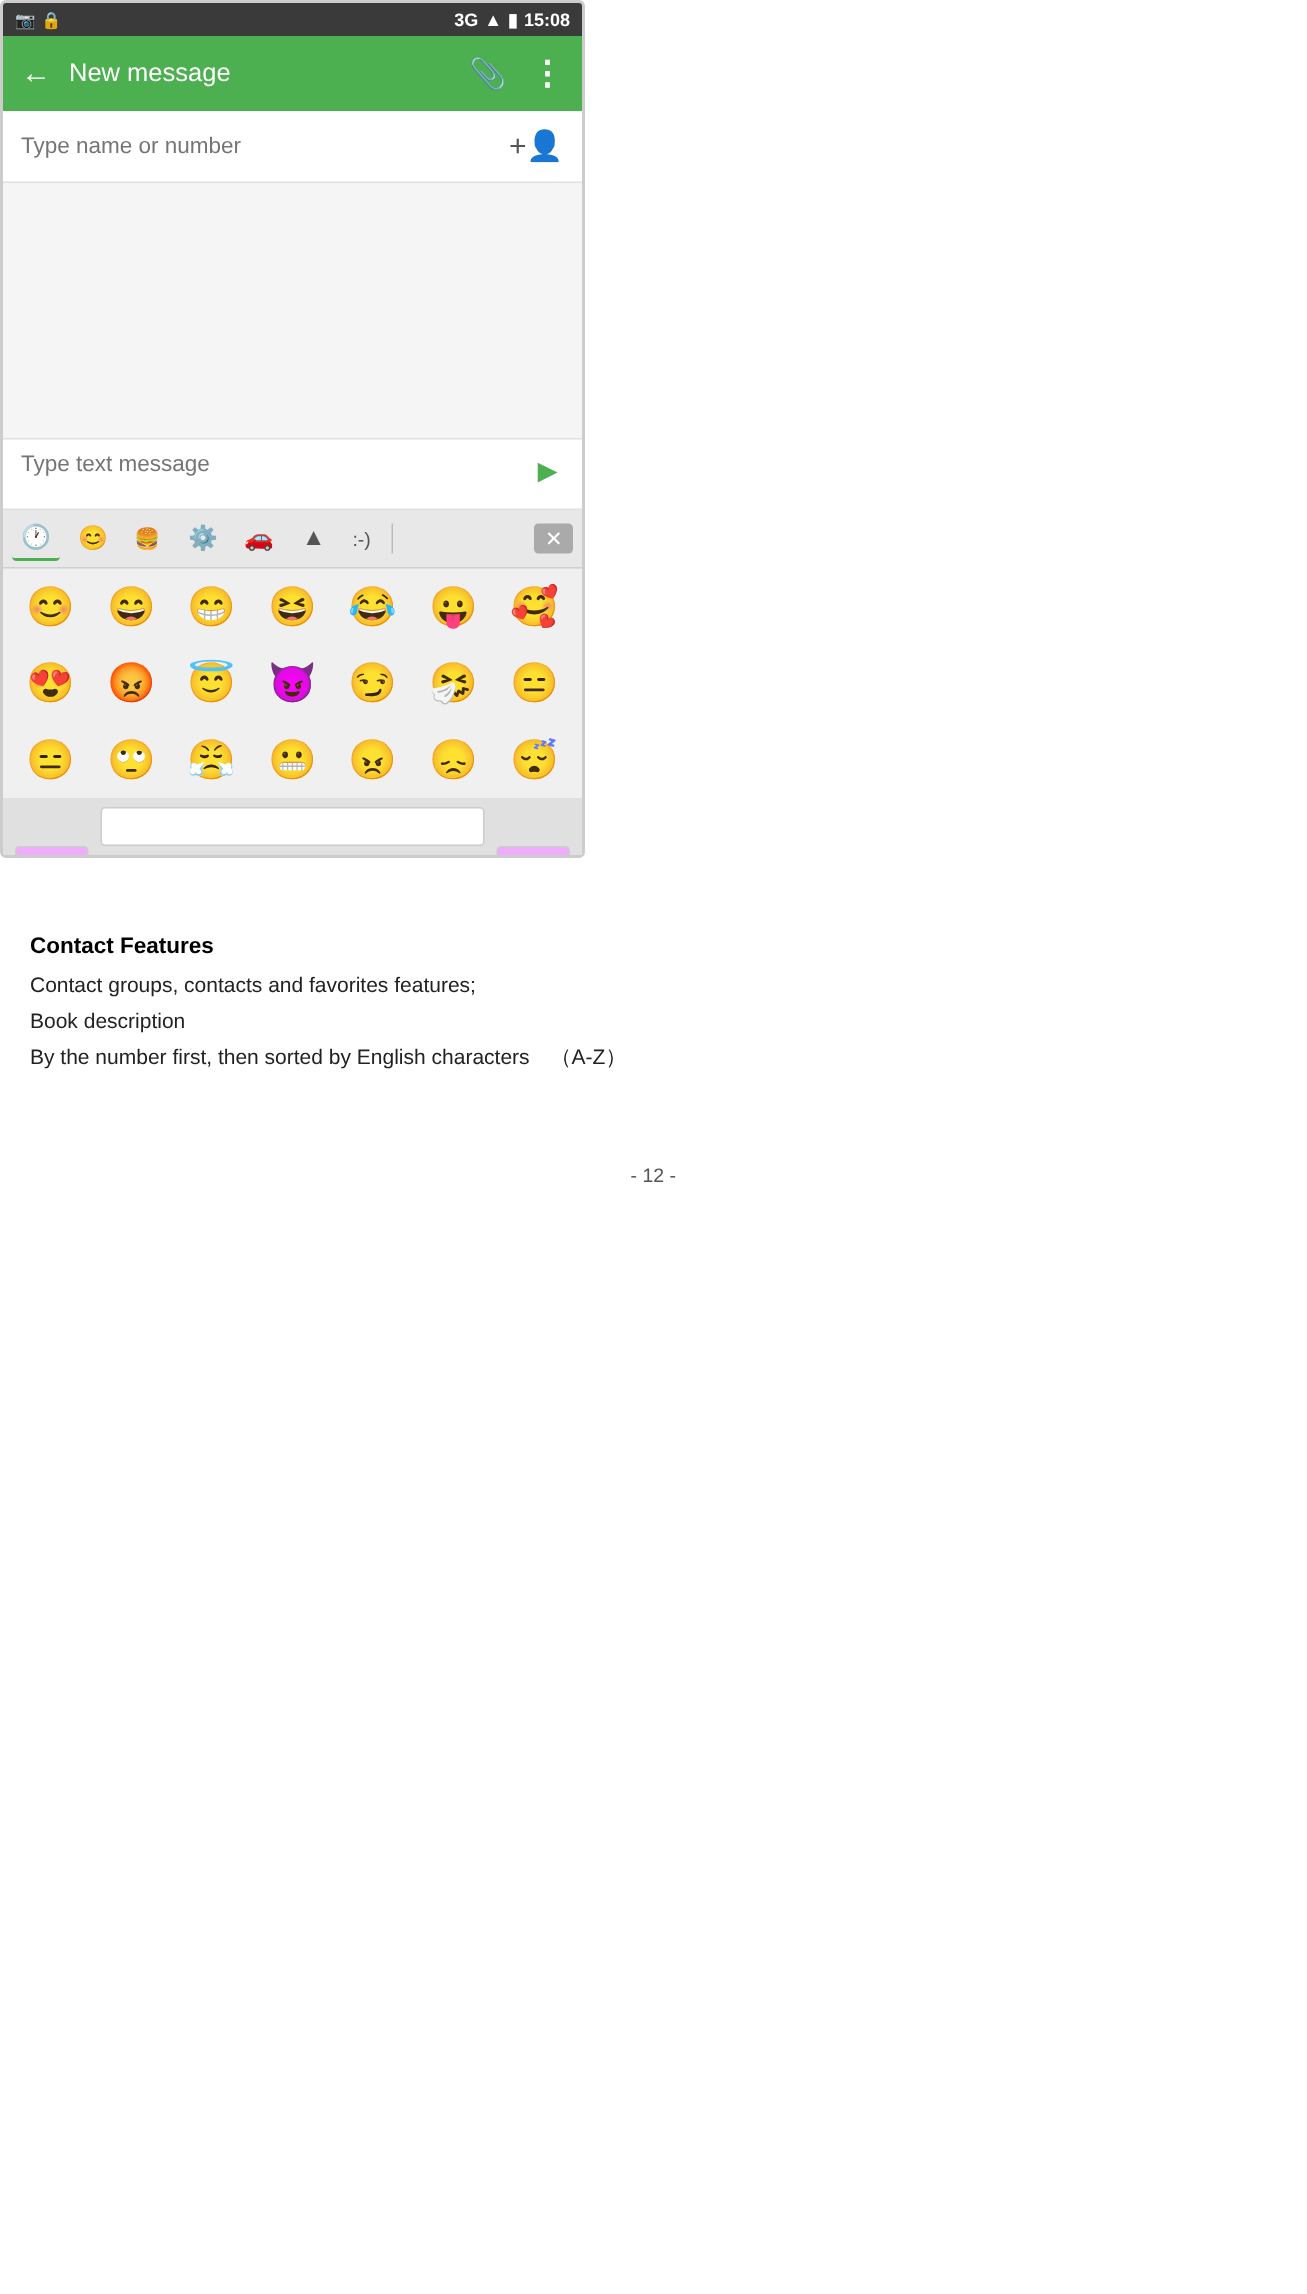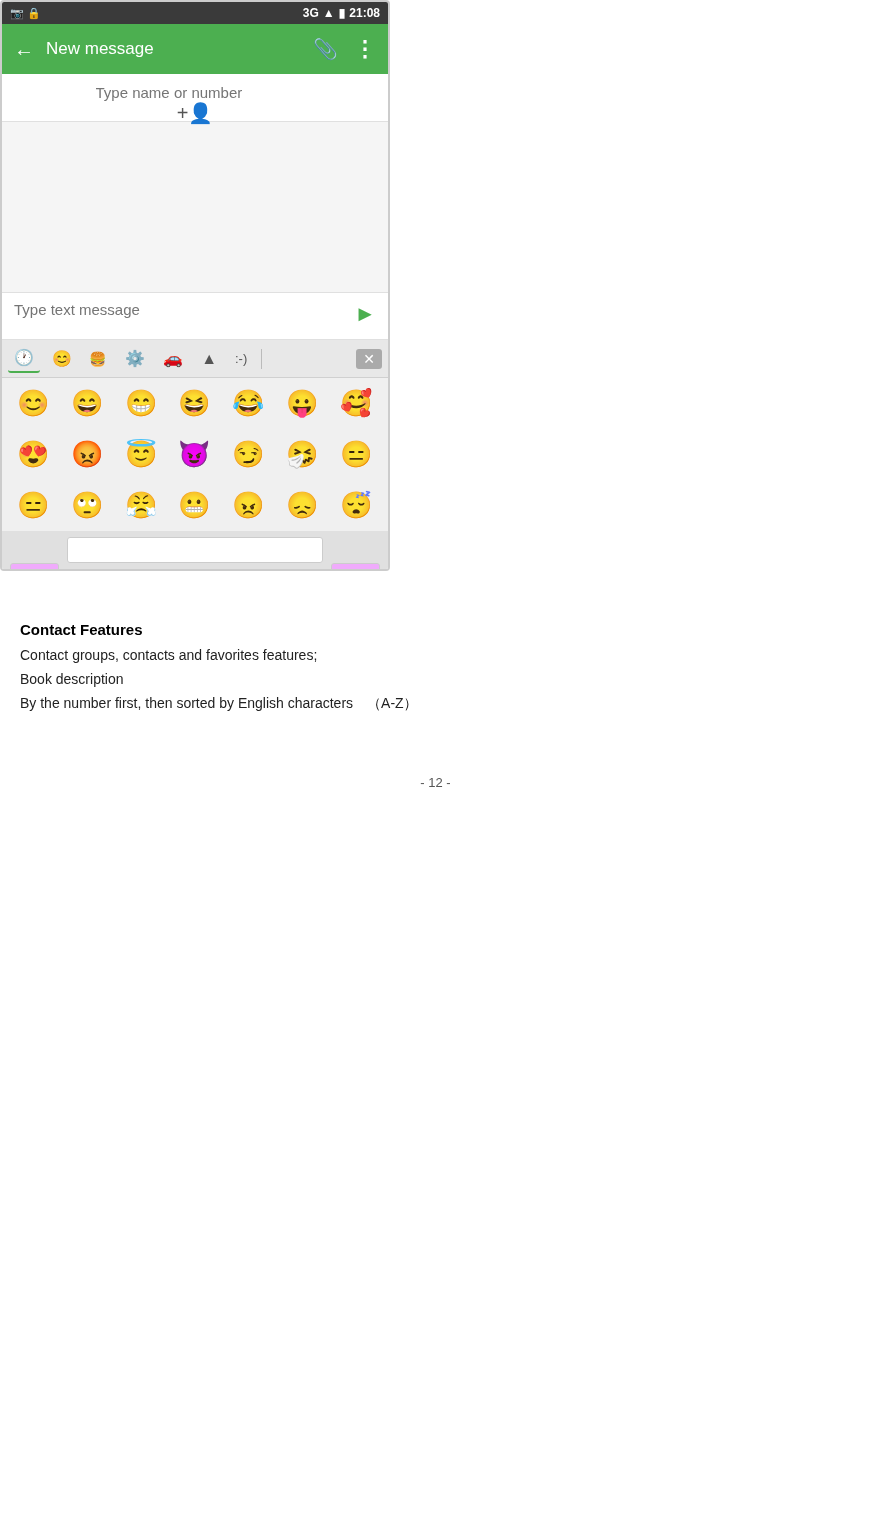--- a/index.html
+++ b/index.html
@@ -66,21 +66,20 @@
     }
 
     
     .to-field {
       background: #fff;
       border-bottom: 1px solid #e0e0e0;
       padding: 10px 12px;
       display: flex;
       align-items: center;
       height: 48px;
-      flex-direction: column;
     }
     .to-input {
       flex: 1;
       border: none;
       outline: none;
       font-size: 15px;
       color: #999;
       background: transparent;
     }
     .add-contact-icon {
@@ -231,21 +230,21 @@
 
   <div class="status-bar">
     <div class="status-left">
       <span>📷</span>
       <span>🔒</span>
     </div>
     <div class="status-right">
       <span>3G</span>
       <span>▲</span>
       <span>▮</span>
-      <span>21:08</span>
+      <span>15:08</span>
     </div>
   </div>
 
   <div class="app-bar">
     <span style="font-size:20px; cursor:pointer;">←</span>
     <span class="app-bar-title">New message</span>
     <div class="app-bar-icons">
       <span style="font-size:20px; cursor:pointer;">📎</span>
       <span style="font-size:22px; cursor:pointer; font-weight:bold;">⋮</span>
     </div>

